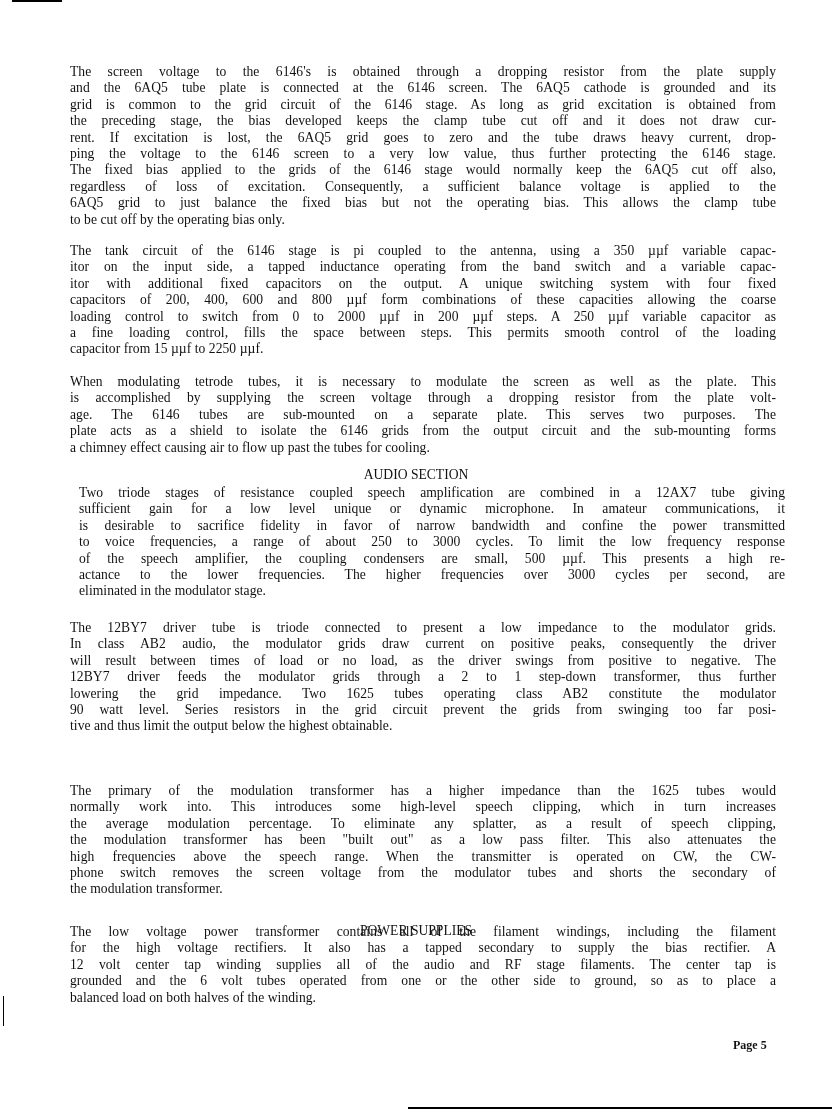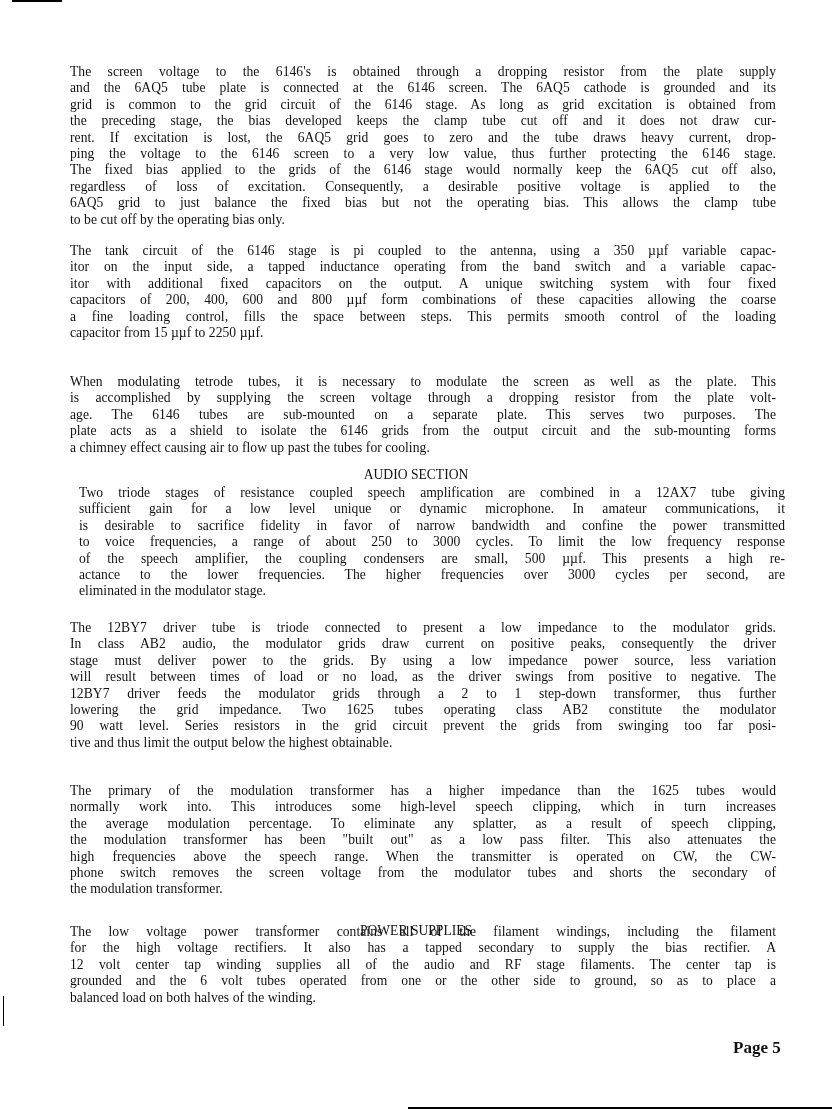--- a/index.html
+++ b/index.html
@@ -16,50 +16,51 @@
       letter-spacing: 0.05px;
     }
     .line { display: block; white-space: nowrap; text-align: justify; text-align-last: justify; }
     .line.last { text-align-last: left; }
     .heading {
       position: absolute; left: 0; width: 832px; text-align: center;
       font-size: 13.6px; line-height: 16px;
     }
     .page-number {
       position: absolute; left: 733px; top: 1038px;
-      font-size: 17px; font-weight: bold;
+      font-size: 12px; font-weight: bold;
     }
   </style>
 </head>
 <body>
 
 <div class="page">
 
   <div class="scan-mark" style="left:12px; top:0; width:50px; height:2px;"></div>
   <div class="scan-mark" style="left:3px; top:996px; width:1px; height:30px;"></div>
   <div class="scan-mark" style="left:408px; top:1107px; width:424px; height:2px;"></div>
 
   <div class="para" style="top:64px;">
       <span class="line">The screen voltage to the 6146's is obtained through a dropping resistor from the plate supply</span>
       <span class="line">and the 6AQ5 tube plate is connected at the 6146 screen. The 6AQ5 cathode is grounded and its</span>
       <span class="line">grid is common to the grid circuit of the 6146 stage. As long as grid excitation is obtained from</span>
       <span class="line">the preceding stage, the bias developed keeps the clamp tube cut off and it does not draw cur-</span>
       <span class="line">rent. If excitation is lost, the 6AQ5 grid goes to zero and the tube draws heavy current, drop-</span>
       <span class="line">ping the voltage to the 6146 screen to a very low value, thus further protecting the 6146 stage.</span>
       <span class="line">The fixed bias applied to the grids of the 6146 stage would normally keep the 6AQ5 cut off also,</span>
-      <span class="line">regardless of loss of excitation. Consequently, a desirable positive voltage is applied to the</span>
+      <span class="line">regardless of loss of excitation. Consequently, a sufficient balance voltage is applied to the</span>
       <span class="line">6AQ5 grid to just balance the fixed bias but not the operating bias. This allows the clamp tube</span>
       <span class="line last">to be cut off by the operating bias only.</span>
     </div>
 
   <div class="para" style="top:243px;">
       <span class="line">The tank circuit of the 6146 stage is pi coupled to the antenna, using a 350 µµf variable capac-</span>
       <span class="line">itor on the input side, a tapped inductance operating from the band switch and a variable capac-</span>
       <span class="line">itor with additional fixed capacitors on the output. A unique switching system with four fixed</span>
       <span class="line">capacitors of 200, 400, 600 and 800 µµf form combinations of these capacities allowing the coarse</span>
+      <span class="line">loading control to switch from 0 to 2000 µµf in 200 µµf steps. A 250 µµf variable capacitor as</span>
       <span class="line">a fine loading control, fills the space between steps. This permits smooth control of the loading</span>
       <span class="line last">capacitor from 15 µµf to 2250 µµf.</span>
     </div>
 
   <div class="para" style="top:374px;">
       <span class="line">When modulating tetrode tubes, it is necessary to modulate the screen as well as the plate. This</span>
       <span class="line">is accomplished by supplying the screen voltage through a dropping resistor from the plate volt-</span>
       <span class="line">age. The 6146 tubes are sub-mounted on a separate plate. This serves two purposes. The</span>
       <span class="line">plate acts as a shield to isolate the 6146 grids from the output circuit and the sub-mounting forms</span>
       <span class="line last">a chimney effect causing air to flow up past the tubes for cooling.</span>
@@ -73,21 +74,20 @@
       <span class="line">is desirable to sacrifice fidelity in favor of narrow bandwidth and confine the power transmitted</span>
       <span class="line">to voice frequencies, a range of about 250 to 3000 cycles. To limit the low frequency response</span>
       <span class="line">of the speech amplifier, the coupling condensers are small, 500 µµf. This presents a high re-</span>
       <span class="line">actance to the lower frequencies. The higher frequencies over 3000 cycles per second, are</span>
       <span class="line last">eliminated in the modulator stage.</span>
     </div>
 
   <div class="para" style="top:620px;">
       <span class="line">The 12BY7 driver tube is triode connected to present a low impedance to the modulator grids.</span>
       <span class="line">In class AB2 audio, the modulator grids draw current on positive peaks, consequently the driver</span>
-      <span class="line">stage must deliver power to the grids. By using a low impedance power source, less variation</span>
       <span class="line">will result between times of load or no load, as the driver swings from positive to negative. The</span>
       <span class="line">12BY7 driver feeds the modulator grids through a 2 to 1 step-down transformer, thus further</span>
       <span class="line">lowering the grid impedance. Two 1625 tubes operating class AB2 constitute the modulator</span>
       <span class="line">90 watt level. Series resistors in the grid circuit prevent the grids from swinging too far posi-</span>
       <span class="line last">tive and thus limit the output below the highest obtainable.</span>
     </div>
 
   <div class="para" style="top:783px;">
       <span class="line">The primary of the modulation transformer has a higher impedance than the 1625 tubes would</span>
       <span class="line">normally work into. This introduces some high-level speech clipping, which in turn increases</span>

